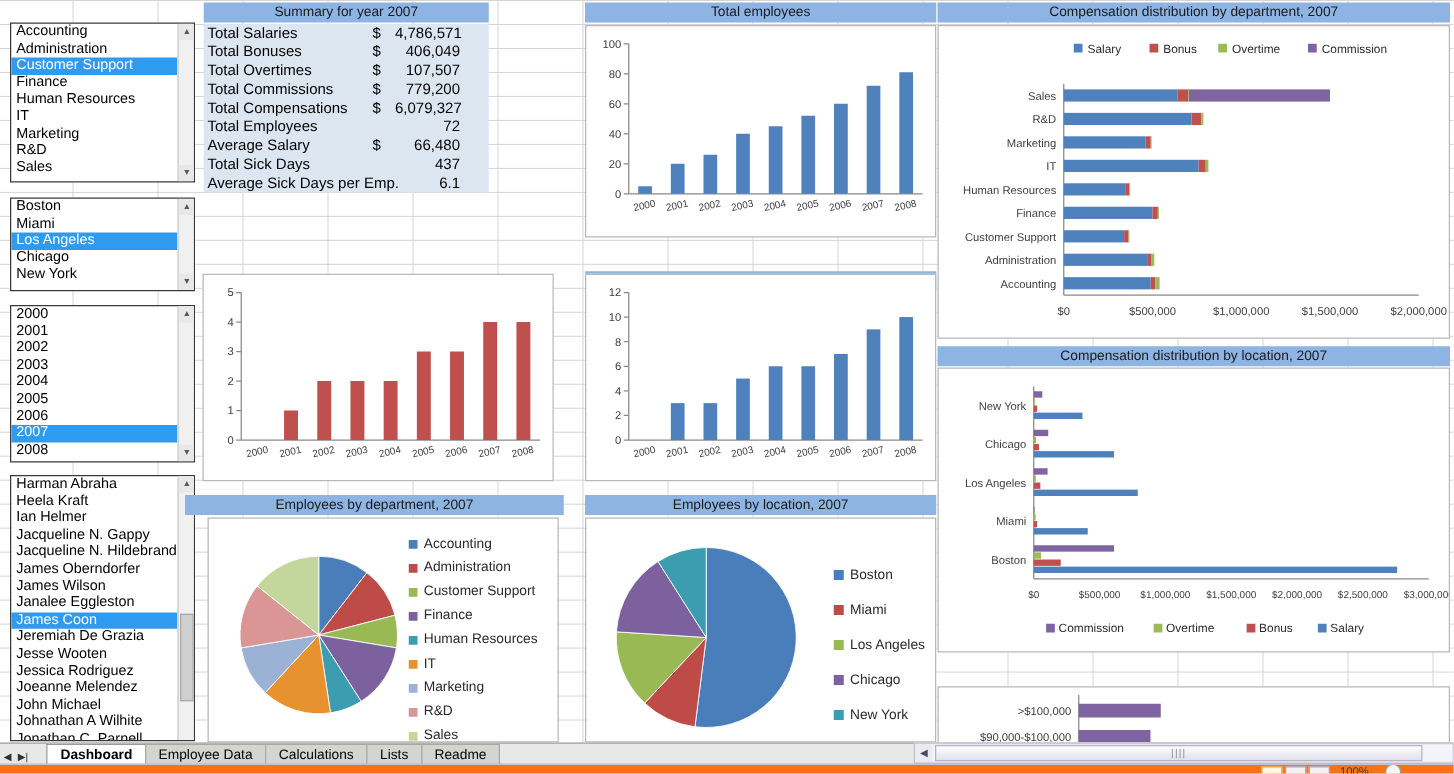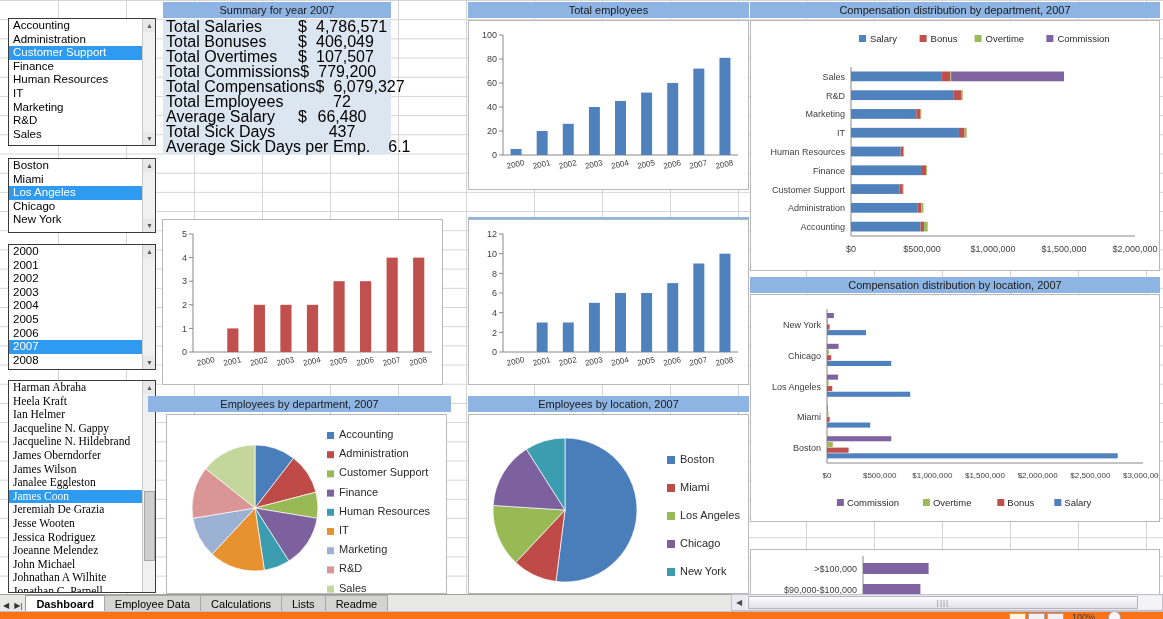--- a/index.html
+++ b/index.html
@@ -95,26 +95,26 @@
 
   
   .summary {
     position: absolute;
     background: #DCE6F1;
   }
   .sum-row {
     display: flex;
     height: 15px;
     line-height: 15px;
-    font-size: 16px;
+    font-size: 12px;
     color: #000;
   }
   .sum-label { flex: 0 0 135px; padding-left: 3px; white-space: nowrap; }
   .sum-cur   { flex: 0 0 18px; text-align: left; }
-  .sum-val   { flex: 1; text-align: center; padding-right: 23px; }
+  .sum-val   { flex: 1; text-align: right; padding-right: 23px; }
 
   
   .axis-txt { font-size: 9px; fill: #404040; font-family: "Liberation Sans", sans-serif; }
   .axis-txt-sm { font-size: 8px; fill: #404040; font-family: "Liberation Sans", sans-serif; }
   .legend-txt { font-size: 9.5px; fill: #2a2a2a; font-family: "Liberation Sans", sans-serif; }
   .legend-txt-lg { font-size: 11px; fill: #2a2a2a; font-family: "Liberation Sans", sans-serif; }
 
   
   .tabbar {
     position: absolute;
@@ -249,21 +249,21 @@
         <div class="lb-item">2006</div>
         <div class="lb-item sel">2007</div>
         <div class="lb-item">2008</div>
       </div>
     <div class="lb-scroll">
       <div class="lb-arrow up">▲</div>
       <div class="lb-arrow down">▼</div>
     </div>
   </div>
 
-  <div class="listbox" style="left:8px; top:380px; width:148px; height:213px;font-family:Liberation Serif, serif;">
+  <div class="listbox" style="left:8px; top:380px; width:148px; height:213px;">
     <div class="items" id="emp-items">
         <div class="lb-item">Harman Abraha</div>
         <div class="lb-item">Heela Kraft</div>
         <div class="lb-item">Ian Helmer</div>
         <div class="lb-item">Jacqueline N. Gappy</div>
         <div class="lb-item">Jacqueline N. Hildebrand</div>
         <div class="lb-item">James Oberndorfer</div>
         <div class="lb-item">James Wilson</div>
         <div class="lb-item">Janalee Eggleston</div>
         <div class="lb-item sel">James Coon</div>
@@ -627,21 +627,21 @@
           <rect x="112" y="34" width="57.39999999999999" height="11" fill="#8064A2"></rect>
         </g>
     </svg>
   </div>
 
   <div class="tabbar">
     <div class="tab-navs">
       <span class="tab-nav">◀</span>
       <span class="tab-nav">▶|</span>
     </div>
-    <div style="display:flex; align-items:flex-start;" id="tabs-host">
+    <div style="display:flex; align-items:flex-start;margin-left:12px;" id="tabs-host">
         <div class="tab active">Dashboard</div>
         <div class="tab">Employee Data</div>
         <div class="tab">Calculations</div>
         <div class="tab">Lists</div>
         <div class="tab">Readme</div>
       </div>
   </div>
 
   <div class="hscroll">
     <div class="hs-arrow">◀</div>

